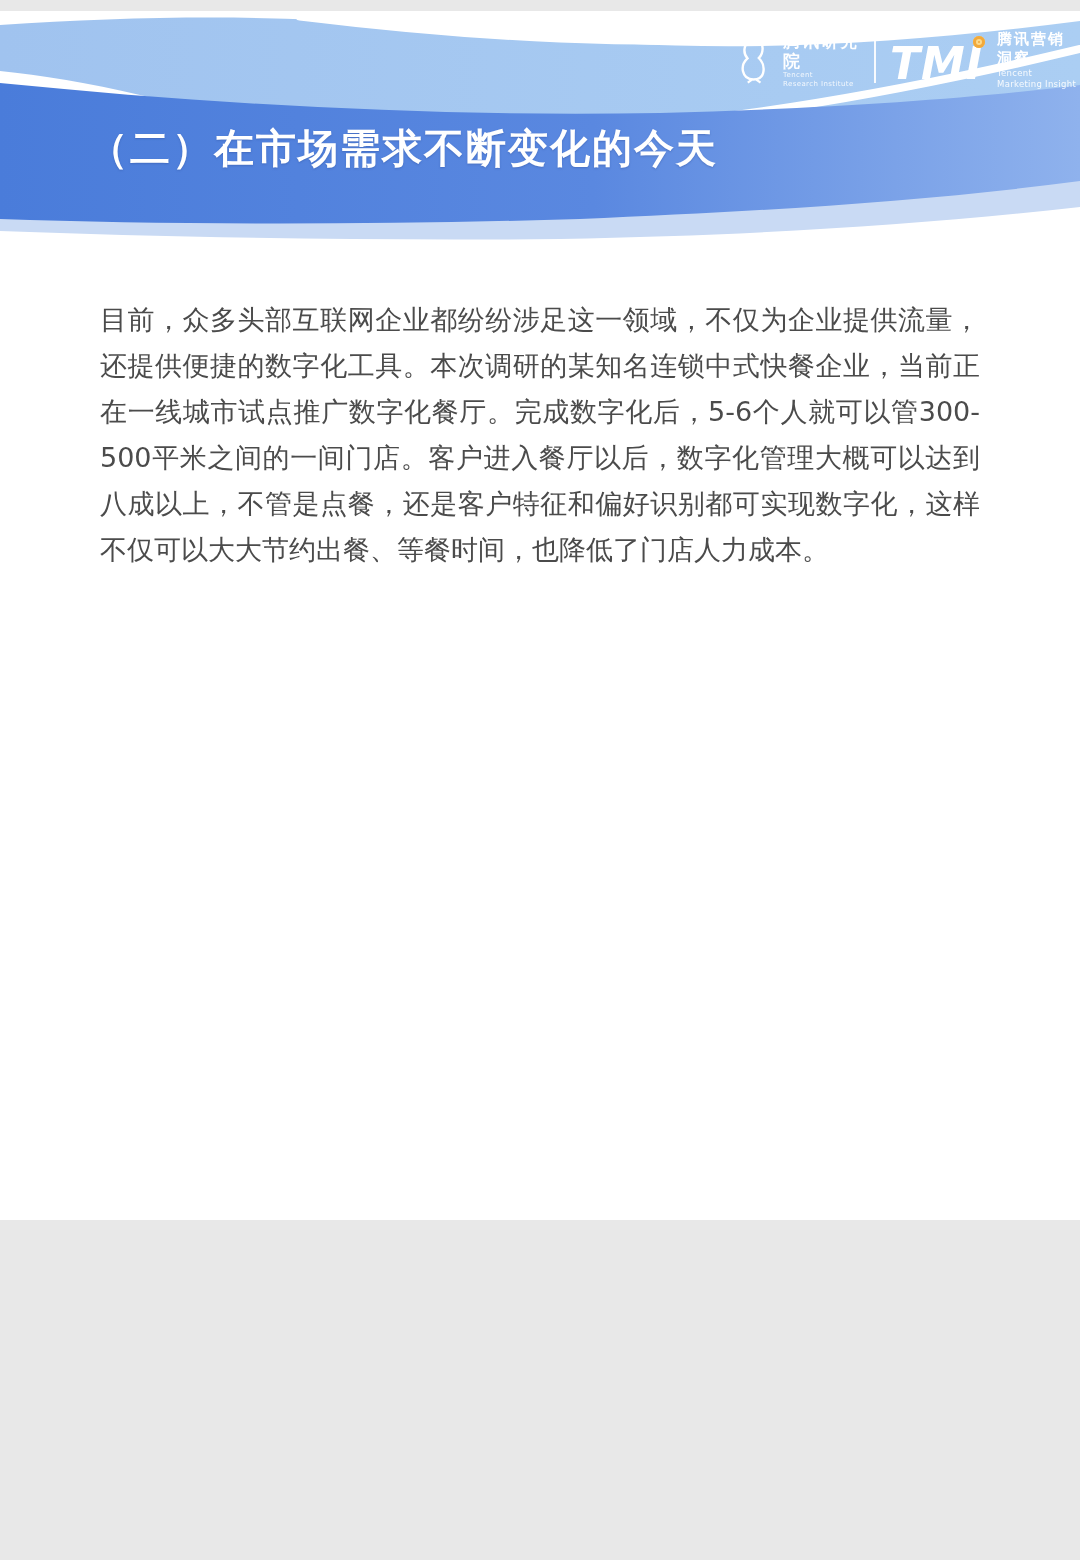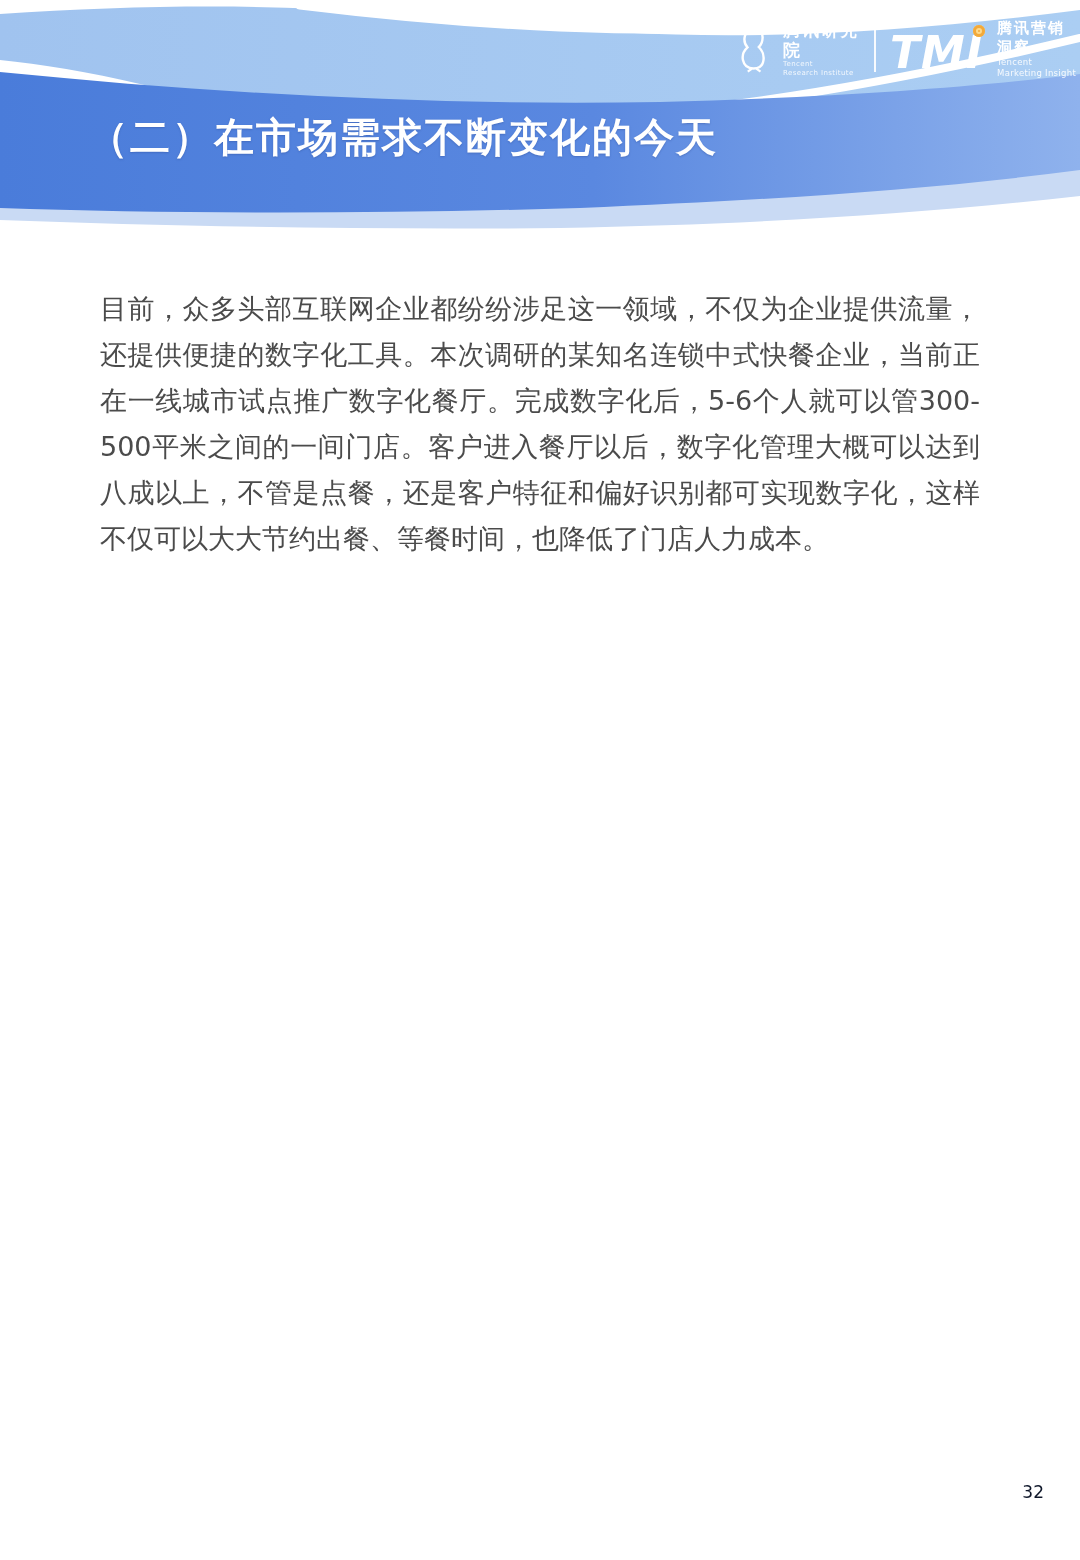--- a/index.html
+++ b/index.html
@@ -1,19 +1,19 @@
 <!DOCTYPE html>
 <html><head>
 <meta charset="utf-8">
 <style>
   * { margin:0; padding:0; box-sizing:border-box; }
   html,body { background:#e8e8e8; }
   .page {
-    position:relative; width:1080px; height:1560px;
-    background:#ffffff; overflow:hidden; margin:0 auto;
+    position:relative; width:1080px; height:1209px;
+    background:#ffffff; overflow:hidden; margin:11px auto;
     font-family:"DejaVu Sans","Liberation Sans",sans-serif;
   }
   
   .header { position:absolute; top:0; left:0; width:1080px; height:250px; }
   .header-svg { position:absolute; top:0; left:0; width:1080px; height:250px; display:block; }
   .logos {
     position:absolute; top:16px; left:735px; height:66px;
     display:flex; align-items:center; gap:14px; color:#ffffff;
   }
   .penguin-wrap { width:34px; height:50px; }

